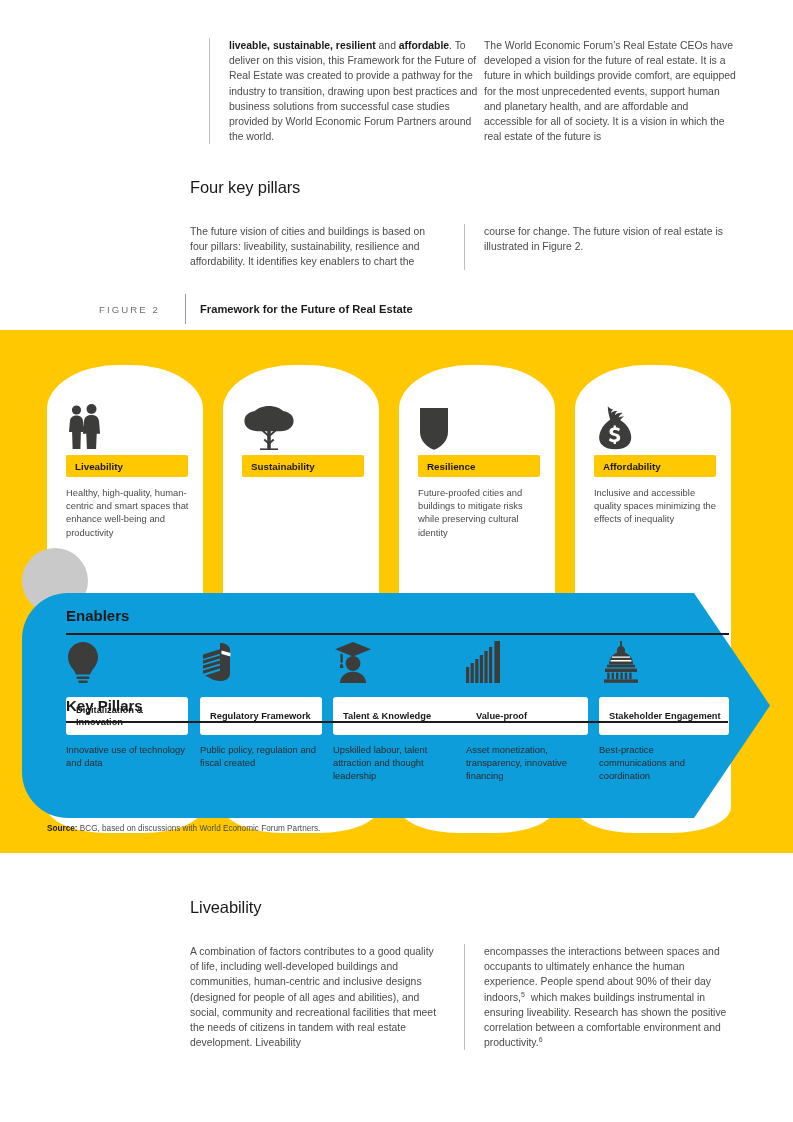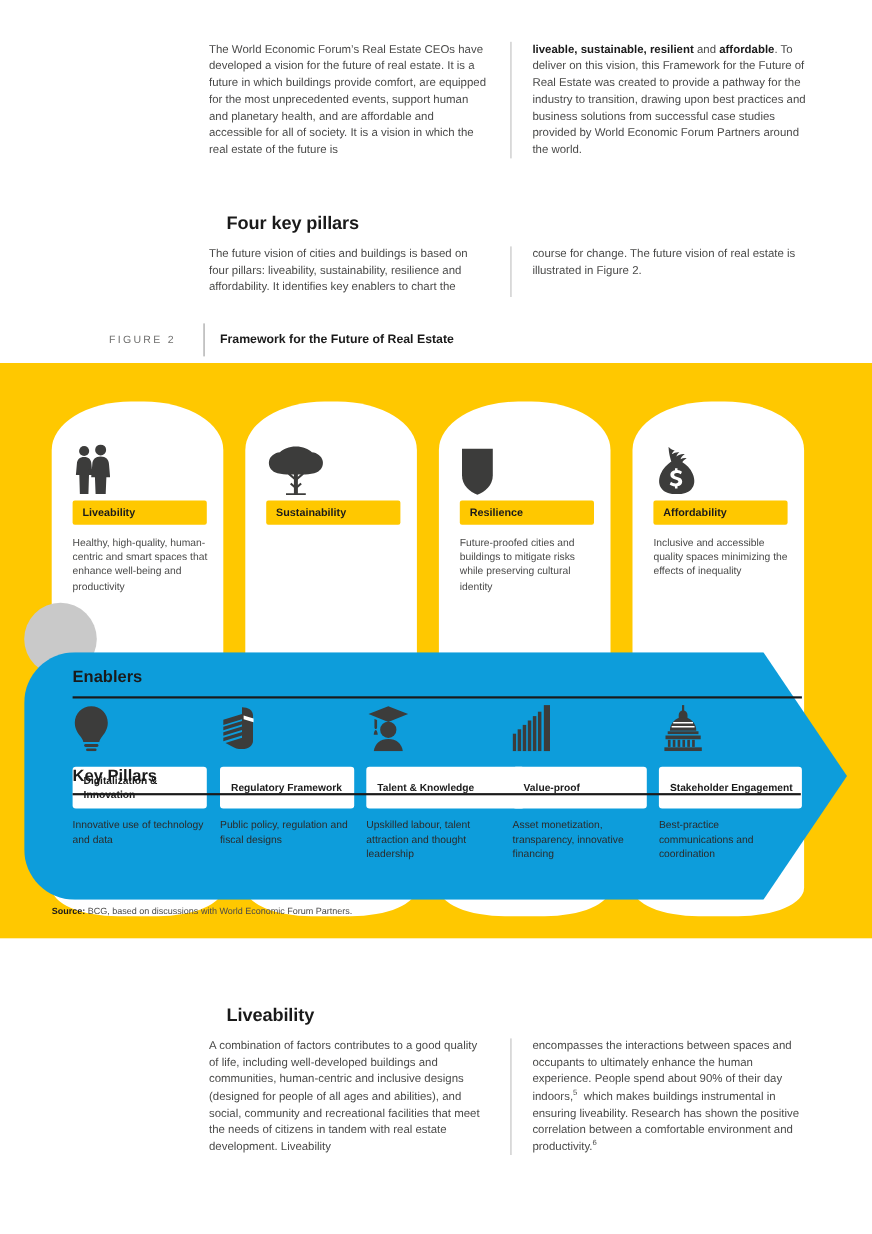--- a/index.html
+++ b/index.html
@@ -12,21 +12,21 @@
 
   
   .twocol{position:absolute;display:flex;}
   .col{width:255px;font-size:10.4px;line-height:15.2px;color:#4a4a49;}
   .col.right{padding-left:19px;margin-left:19px;border-left:1px solid #bfbfbf;}
   .col p{margin:0;}
   .col b{font-weight:bold;color:#1a1a1a;}
   sup{font-size:7px;vertical-align:super;line-height:0;}
 
   h2.section{
-    position:absolute;margin:16px;font-size:16.5px;font-weight:bold;
+    position:absolute;margin:0;font-size:16.5px;font-weight:normal;
     color:#1a1a1a;letter-spacing:-0.1px;
   }
 
   
   .figcap{position:absolute;left:99px;top:294px;display:flex;align-items:center;}
   .figcap .lbl{
     font-size:9.6px;letter-spacing:2.1px;color:#6f6f6e;
     width:78px;text-align:left;
   }
   .figcap .rule{width:1px;height:30px;background:#9a9a9a;margin:0 14px 0 8px;}
@@ -123,25 +123,25 @@
     font-size:9.6px;font-weight:bold;color:#1a1a1a;
   }
   .footer .pg{display:inline-block;margin-left:21px;}
 </style>
 </head>
 <body>
 
 <div class="page">
 
   <div class="twocol" style="left:190px;top:38px;">
+    <div class="col right">
+      <p><b>liveable, sustainable, resilient</b> and <b>affordable</b>. To deliver on this vision, this Framework for the Future of Real Estate was created to provide a pathway for the industry to transition, drawing upon best practices and business solutions from successful case studies provided by World Economic Forum Partners around the world.</p>
+    </div>
     <div class="col">
       <p>The World Economic Forum’s Real Estate CEOs have developed a vision for the future of real estate. It is a future in which buildings provide comfort, are equipped for the most unprecedented events, support human and planetary health, and are affordable and accessible for all of society. It is a vision in which the real estate of the future is</p>
-    </div>
-    <div class="col right">
-      <p><b>liveable, sustainable, resilient</b> and <b>affordable</b>. To deliver on this vision, this Framework for the Future of Real Estate was created to provide a pathway for the industry to transition, drawing upon best practices and business solutions from successful case studies provided by World Economic Forum Partners around the world.</p>
     </div>
   </div>
 
   <h2 class="section" style="left:190px;top:178px;">Four key pillars</h2>
 
   <div class="twocol" style="left:190px;top:224px;">
     <div class="col">
       <p>The future vision of cities and buildings is based on four pillars: liveability, sustainability, resilience and affordability. It identifies key enablers to chart the</p>
     </div>
     <div class="col right">
@@ -243,21 +243,21 @@
                 <path d="M20 2v38c-4 0-6.7-1-9-2.4L5 34.4l15-4.7V2z"></path>
                 <path d="M3 13.4l17-5.2v4.6l-17 5.2z"></path>
                 <path d="M3 19.6l17-5.2v3.2l-17 5.2z"></path>
                 <path d="M3 24.6l17-5.2v3.2l-17 5.2z"></path>
                 <path d="M3 29.6l17-5.2v3.2l-17 5.2z"></path>
                 <path fill="#ffffff" d="M21.5 9.5l9 2.6v3.4l-9-2.6z"></path>
               </g>
             </svg>
           </div>
           <div class="ebox" style="left:178px;width:122px;">Regulatory Framework</div>
-          <div class="edesc" style="left:178px;width:124px;">Public policy, regulation and fiscal designs</div>
+          <div class="edesc" style="left:178px;width:124px;">Public policy, regulation and fiscal created</div>
 
           <div class="eicon" style="left:311px;">
             <svg width="40" height="42" viewBox="0 0 40 42">
               <g fill="#3c3c3b">
                 <path d="M20 1L2 8.2l18 7.2 18-7.2z"></path>
                 <path d="M7.4 12.6v7.6c0 0.9 0.5 1.6 1.2 1.6s1.2-0.7 1.2-1.6v-6.6z"></path>
                 <path d="M8.6 22.6c-1 0-1.8 2.6-1.8 4.4h3.6c0-1.8-0.8-4.4-1.8-4.4z"></path>
                 <circle cx="20" cy="22.5" r="7.4"></circle>
                 <path d="M20 30.8c-7.2 0-12.4 4.2-13.2 11.2h26.4c-0.8-7-6-11.2-13.2-11.2z"></path>
               </g>

